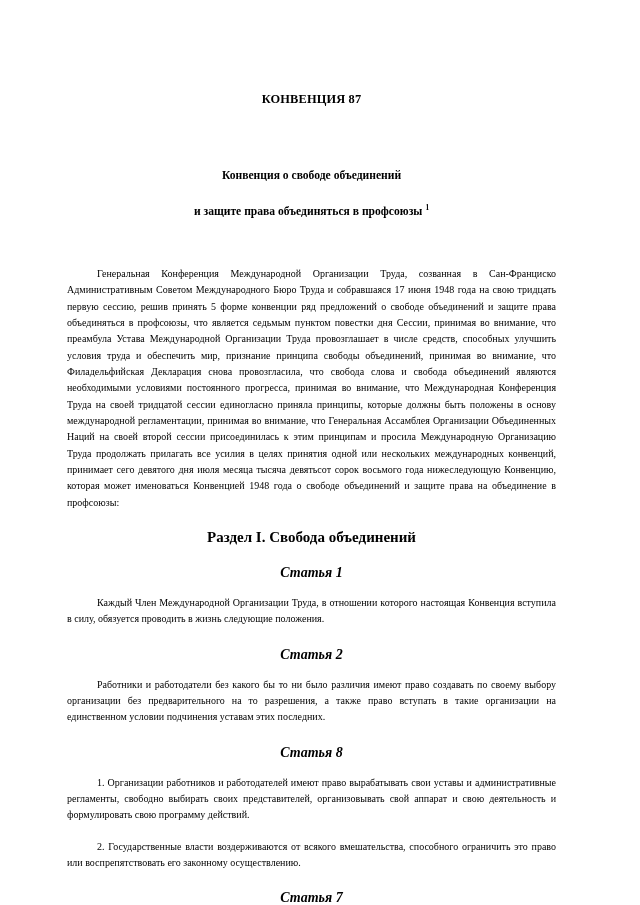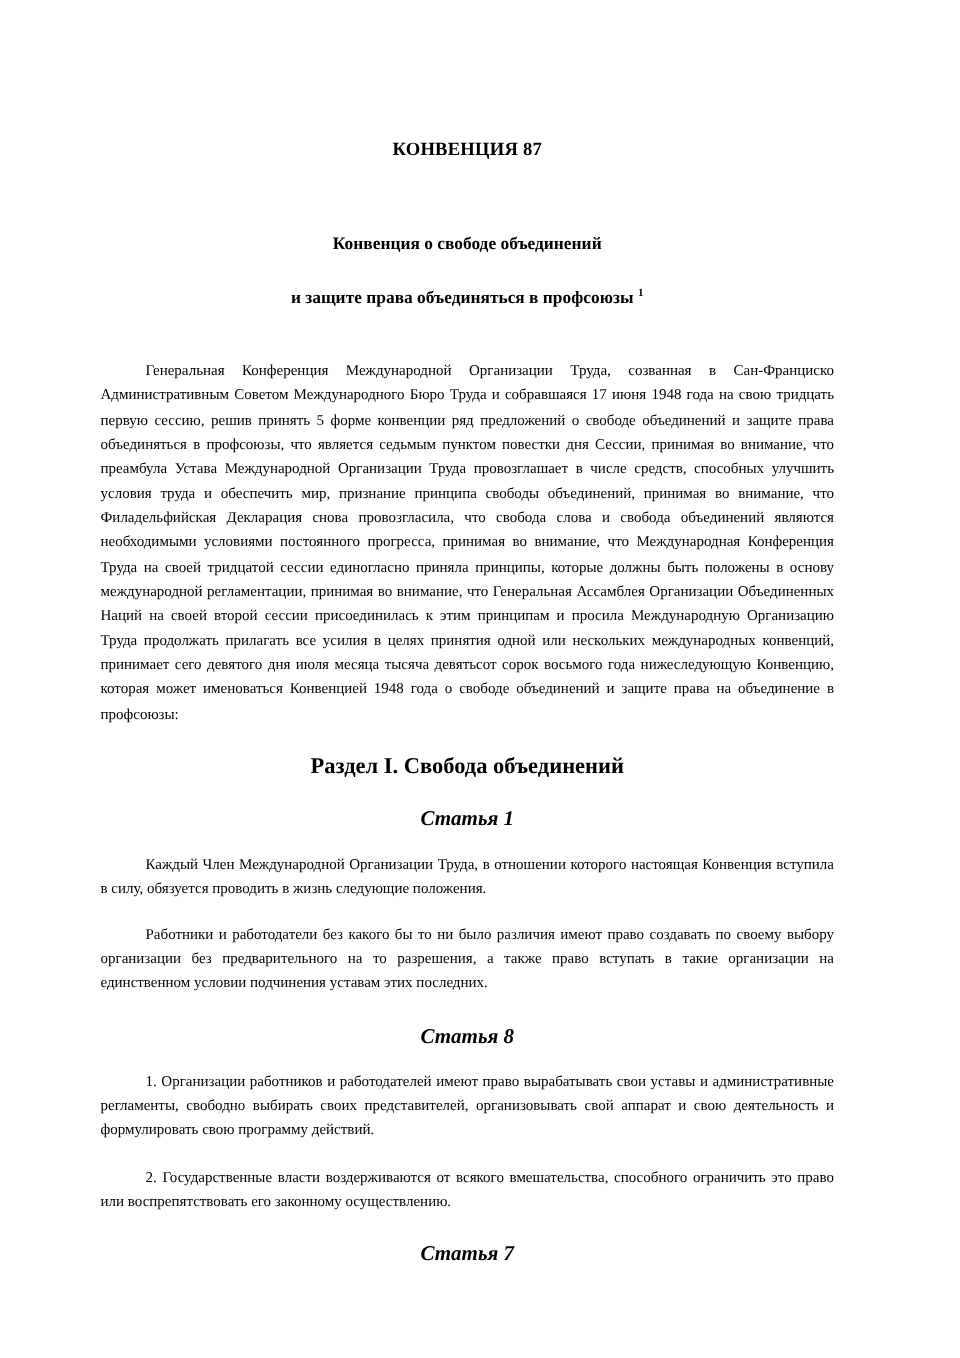--- a/index.html
+++ b/index.html
@@ -38,21 +38,21 @@
     margin: 0;
     padding-top: 92px;
   }
   .subtitle-block {
     padding-top: 45px;
   }
   .subtitle-line {
     text-align: center;
     font-weight: bold;
     font-size: 11.6px;
-    margin: 4px;
+    margin: 17px;
   }
   .subtitle-line + .subtitle-line {
     margin-top: 21px;
   }
   .footnote-ref {
     font-size: 7.4px;
     vertical-align: super;
     font-weight: bold;
     margin-left: 3px;
   }
@@ -106,20 +106,21 @@
       <p class="subtitle-line"><span>и защите права объединяться в профсоюзы</span><span class="footnote-ref">1</span></p>
     </div>
 
     <p class="body-para preamble">Генеральная Конференция Международной Организации Труда, созванная в Сан-Франциско Административным Советом Международного Бюро Труда и собравшаяся 17 июня 1948 года на свою тридцать первую сессию, решив принять 5 форме конвенции ряд предложений о свободе объединений и защите права объединяться в профсоюзы, что является седьмым пунктом повестки дня Сессии, принимая во внимание, что преамбула Устава Международной Организации Труда провозглашает в числе средств, способных улучшить условия труда и обеспечить мир, признание принципа свободы объединений, принимая во внимание, что Филадельфийская Декларация снова провозгласила, что свобода слова и свобода объединений являются необходимыми условиями постоянного прогресса, принимая во внимание, что Международная Конференция Труда на своей тридцатой сессии единогласно приняла принципы, которые должны быть положены в основу международной регламентации, принимая во внимание, что Генеральная Ассамблея Организации Объединенных Наций на своей второй сессии присоединилась к этим принципам и просила Международную Организацию Труда продолжать прилагать все усилия в целях принятия одной или нескольких международных конвенций, принимает сего девятого дня июля месяца тысяча девятьсот сорок восьмого года нижеследующую Конвенцию, которая может именоваться Конвенцией 1948 года о свободе объединений и защите права на объединение в профсоюзы:</p>
 
     <h2 class="section-heading">Раздел I. Свобода объединений</h2>
 
     <h3 class="article-heading">Статья 1</h3>
     <p class="body-para after-heading">Каждый Член Международной Организации Труда, в отношении которого настоящая Конвенция вступила в силу, обязуется проводить в жизнь следующие положения.</p>
 
+    <h3 class="article-heading">Статья 2</h3>
     <p class="body-para after-heading">Работники и работодатели без какого бы то ни было различия имеют право создавать по своему выбору организации без предварительного на то разрешения, а также право вступать в такие организации на единственном условии подчинения уставам этих последних.</p>
 
     <h3 class="article-heading">Статья 8</h3>
     <p class="body-para after-heading">1. Организации работников и работодателей имеют право вырабатывать свои уставы и административные регламенты, свободно выбирать своих представителей, организовывать свой аппарат и свою деятельность и формулировать свою программу действий.</p>
     <p class="body-para numbered-para">2. Государственные власти воздерживаются от всякого вмешательства, способного ограничить это право или воспрепятствовать его законному осуществлению.</p>
 
     <h3 class="article-heading">Статья 7</h3>
 
   </div>
 </div>

